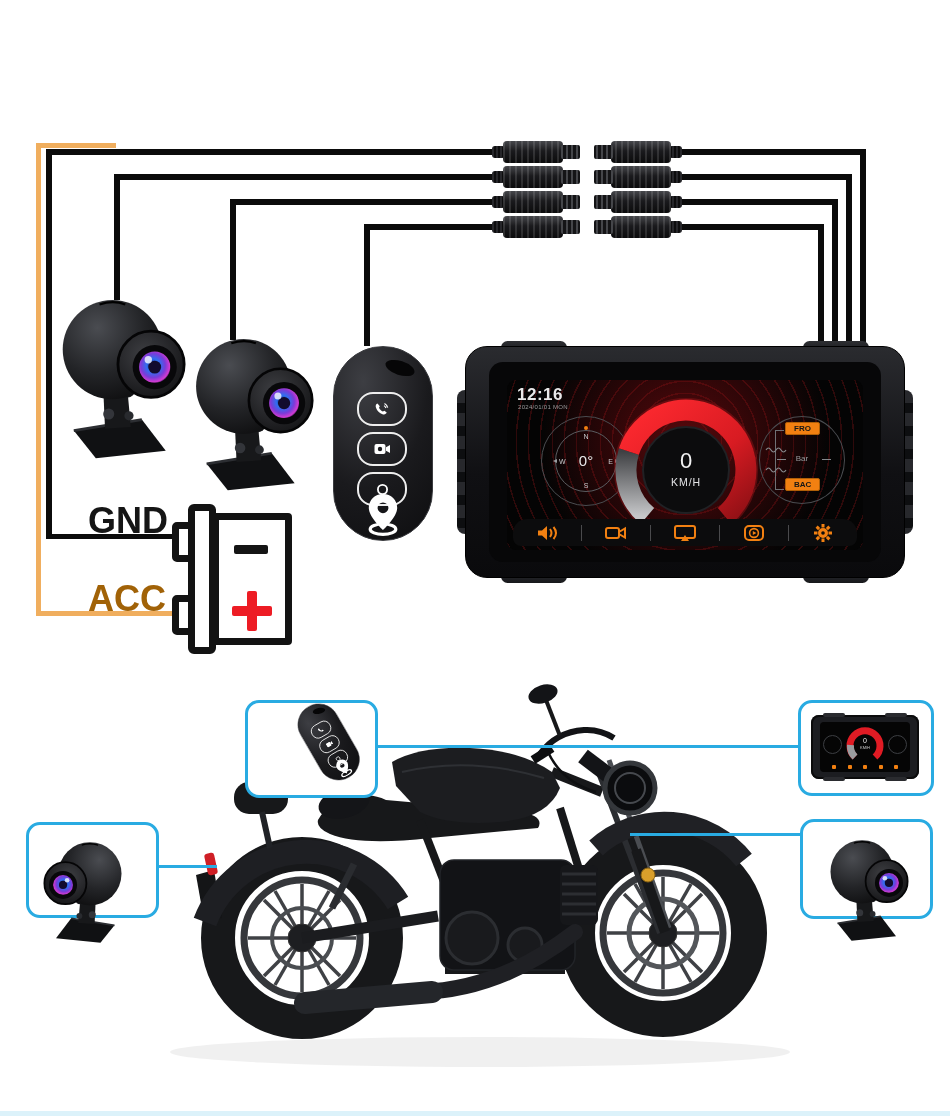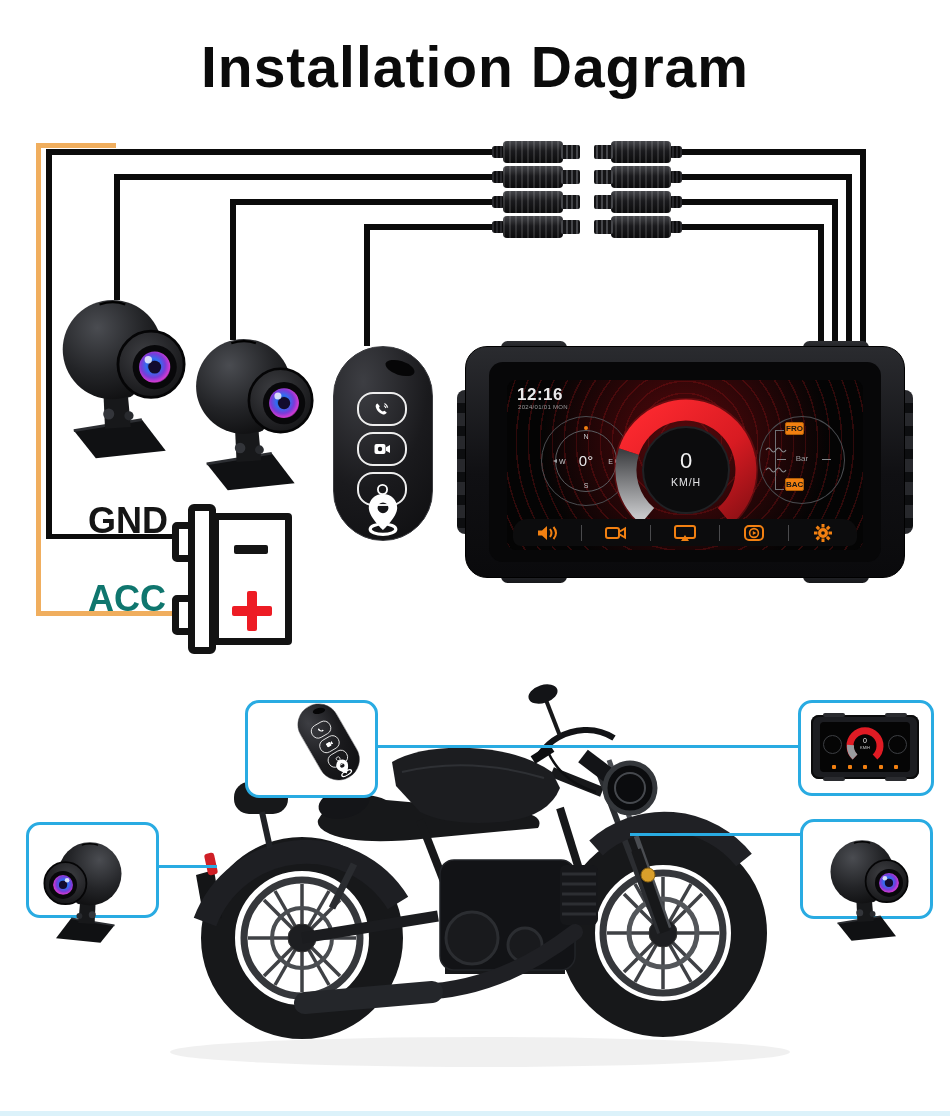--- a/index.html
+++ b/index.html
@@ -67,34 +67,34 @@
     border-top:2.5px solid transparent;border-bottom:2.5px solid transparent;border-right:4px solid #9b9da1;}
   .triR{position:absolute;right:11px;top:50%;margin-top:-2px;width:0;height:0;
     border-top:2.5px solid transparent;border-bottom:2.5px solid transparent;border-left:4px solid #9b9da1;}
   .gaugewrap{position:absolute;left:102px;top:8px;width:154px;height:156px;}
   .speed{position:absolute;left:139px;top:68px;width:80px;text-align:center;color:#f2f2f2;font-size:22px;}
   .speedunit{position:absolute;left:139px;top:96px;width:80px;text-align:center;color:#e4e4e6;
     font-size:10.5px;letter-spacing:1px;}
   .rcluster{position:absolute;left:252px;top:36px;width:86px;height:88px;}
   .rcluster .circ{position:absolute;inset:0;border:1px solid #4a4c50;border-radius:50%;}
   .badge{position:absolute;left:26px;background:#F28011;color:#161616;font-size:8px;font-weight:700;
-    padding:1px 0;border-radius:2px;border:1px solid #b05f07;line-height:9px;}
+    padding:1px 8px;border-radius:2px;border:1px solid #b05f07;line-height:9px;}
   .barlbl{position:absolute;left:0;top:38px;width:100%;text-align:center;color:#9a9b9e;font-size:8px;}
   .dashL{position:absolute;left:18px;top:43px;width:9px;height:1px;background:#85878b;}
   .dashR{position:absolute;right:14px;top:43px;width:9px;height:1px;background:#85878b;}
   .bline{position:absolute;background:#6f7175;}
   .iconbar{position:absolute;left:6px;right:6px;bottom:4px;height:27px;border-radius:14px 14px 8px 8px;
     background:#0c0c0d;display:flex;align-items:center;}
   .iconcell{flex:1;display:flex;align-items:center;justify-content:center;height:100%;}
   .isep{width:1px;height:16px;background:#4a4a4c;}
 
   
   .b-outline{position:absolute;background:#fff;border:7px solid #131313;z-index:3;}
   .gnd{position:absolute;left:88px;top:500px;font-size:36px;font-weight:700;color:#151515;z-index:4;}
-  .acc{position:absolute;left:88px;top:578px;font-size:36px;font-weight:700;color:#0f766e;z-index:4;}
+  .acc{position:absolute;left:88px;top:578px;font-size:36px;font-weight:700;color:#a16207;z-index:4;}
   .minus{position:absolute;left:234px;top:545px;width:34px;height:9px;background:#141414;border-radius:2px;z-index:4;}
   .plusH{position:absolute;left:232px;top:606px;width:40px;height:10px;background:#ED1C24;border-radius:2px;z-index:4;}
   .plusV{position:absolute;left:247px;top:591px;width:10px;height:40px;background:#ED1C24;border-radius:2px;z-index:4;}
 
   
   .callout{position:absolute;background:#fff;border:3px solid #29ABE2;border-radius:14px;z-index:4;}
   .bike{position:absolute;left:0;top:670px;z-index:2;}
   .footband{position:absolute;left:0;bottom:0;width:100%;height:5px;background:#DCF2FA;}
 
   
@@ -142,21 +142,20 @@
         <path d="M56 31 q15 -5 28 0" stroke="#000" stroke-width="2.5" fill="none"></path>
         <circle cx="112" cy="96" r="36" fill="url(#gBarrel)" stroke="#050506" stroke-width="3"></circle>
         <circle cx="116" cy="99" r="24" fill="#08080a"></circle>
         <circle cx="116" cy="99" r="17" fill="url(#gIris)"></circle>
         <circle cx="116" cy="99" r="7" fill="#120b2e"></circle>
         <circle cx="109" cy="91" r="4" fill="#ffffff" opacity=".78"></circle>
       </symbol>
     </defs>
   </svg>
 
-  <div class="title">Installation Dagram</div>
 
   <div class="wire orange" style="left:36px;top:143px;width:80px;height:5px"></div>
   <div class="wire orange" style="left:36px;top:143px;width:5px;height:470px"></div>
   <div class="wire orange" style="left:36px;top:611px;width:142px;height:5px"></div>
   <div class="wire" style="left:46px;top:149px;width:448px;height:6px"></div>
   <div class="wire" style="left:46px;top:149px;width:6px;height:390px"></div>
   <div class="wire" style="left:46px;top:534px;width:132px;height:5px"></div>
   <div class="wire" style="left:114px;top:174px;width:380px;height:6px"></div>
   <div class="wire" style="left:114px;top:174px;width:6px;height:126px"></div>
   <div class="wire" style="left:230px;top:199px;width:264px;height:6px"></div>

